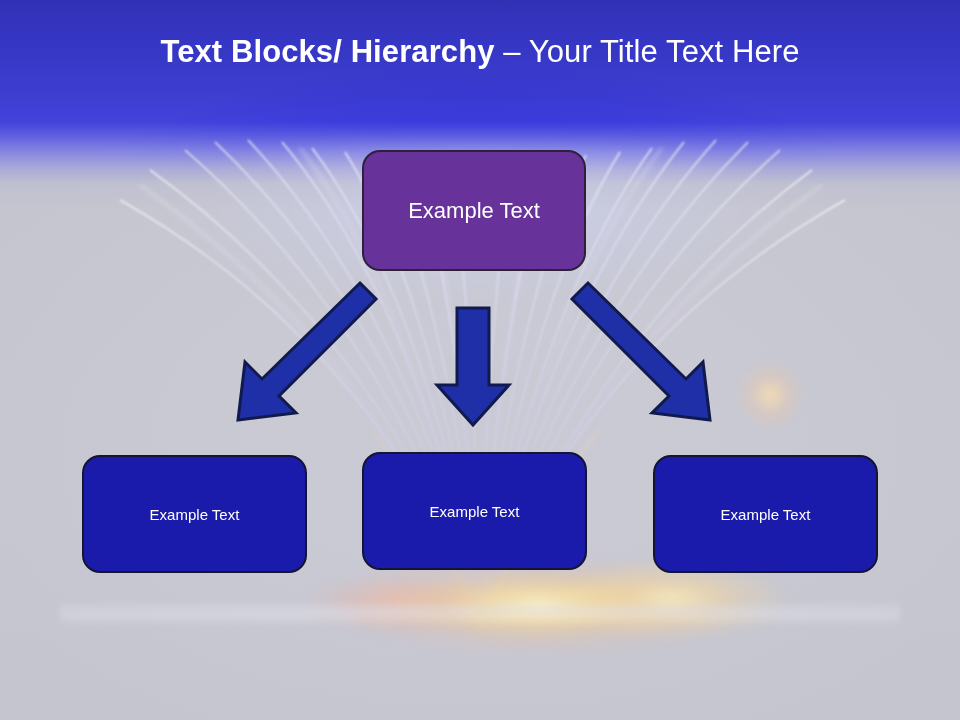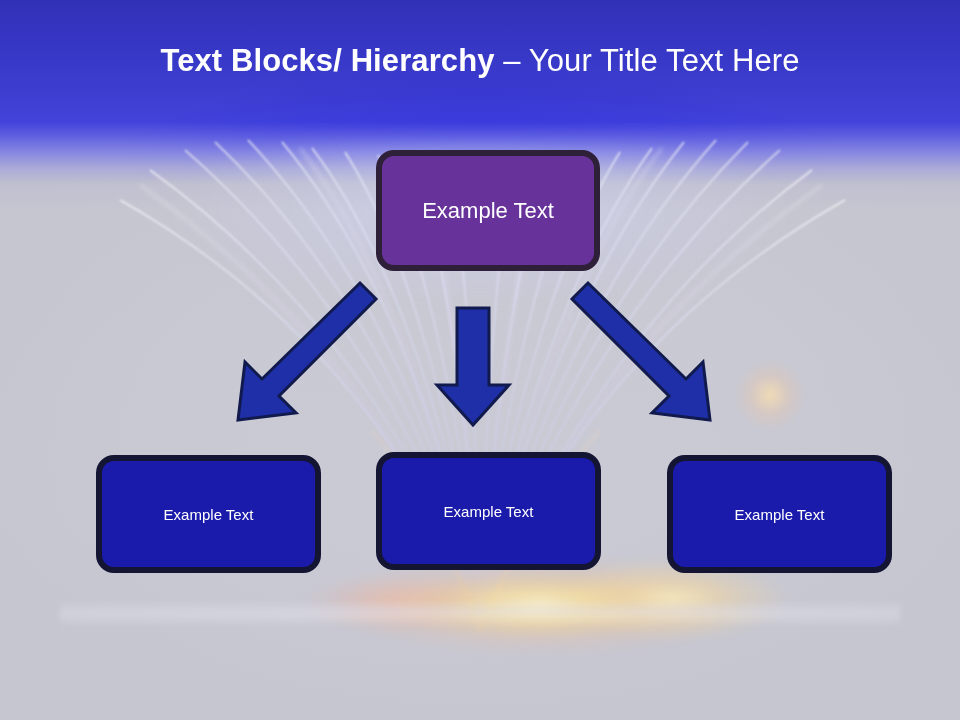--- a/index.html
+++ b/index.html
@@ -92,41 +92,40 @@
 
   
   .jets{position:absolute;left:0;top:0;width:960px;height:720px;}
   .jets svg{display:block;}
 
   
   .title-band{
     position:absolute;left:0;top:0;width:960px;height:126px;
   }
   .slide-title{
-    position:absolute;left:0;top:42px;width:960px;
+    position:absolute;left:0;top:33px;width:960px;
     text-align:center;
     color:#ffffff;
     font-size:31px;
     line-height:38px;
     letter-spacing:.1px;
     white-space:nowrap;
   }
   .slide-title .t-strong{font-weight:bold;}
   .slide-title .t-light{font-weight:normal;}
 
   
   .node{
     position:absolute;
     box-sizing:border-box;
     display:flex;align-items:center;justify-content:center;
     color:#ffffff;
     border-radius:16px;
-    border:6px solid #3b82f6;
+    border:2px solid #3b82f6;
     text-align:center;
-    margin-left:14px;
   }
   .node-top{
     left:362px;top:150px;width:224px;height:121px;
     background:#67339b;
     border-color:#2d2038;
     font-size:22px;
     border-radius:18px;
   }
   .node-child{
     width:225px;height:118px;

